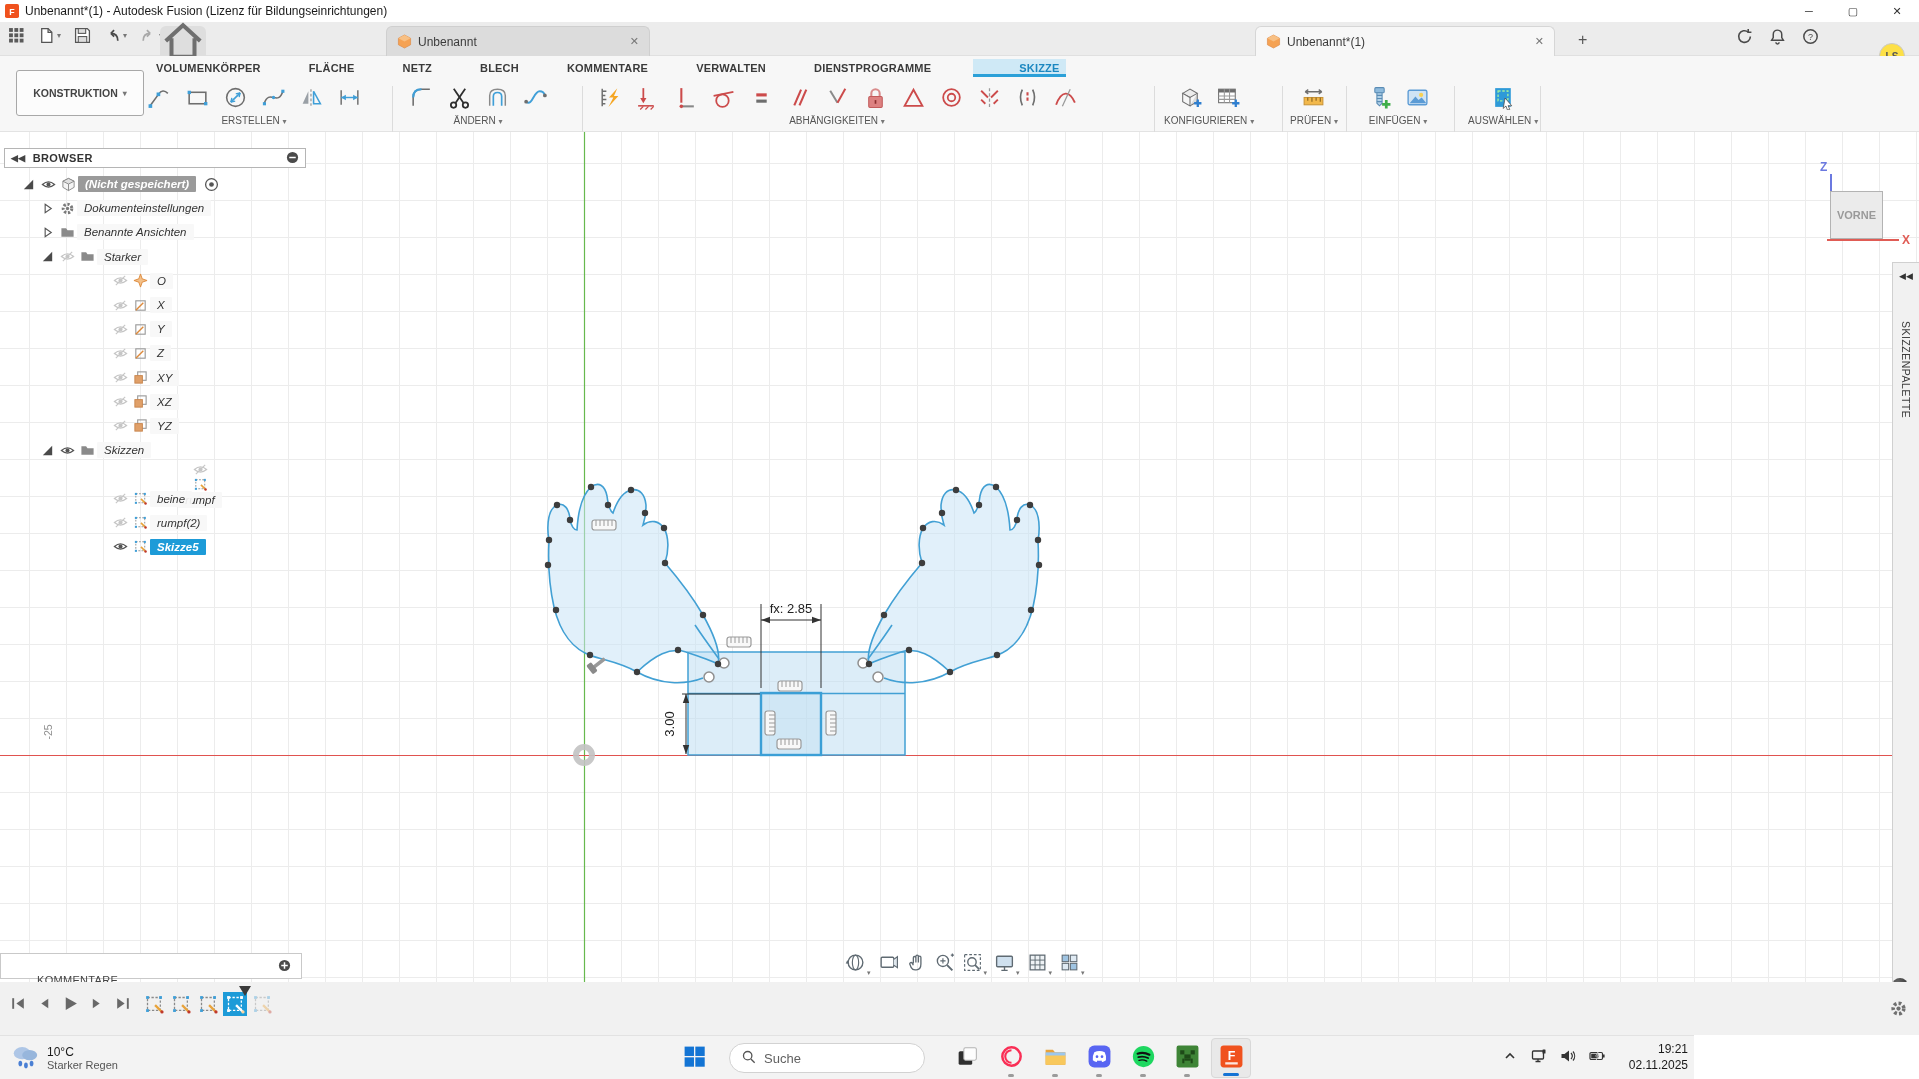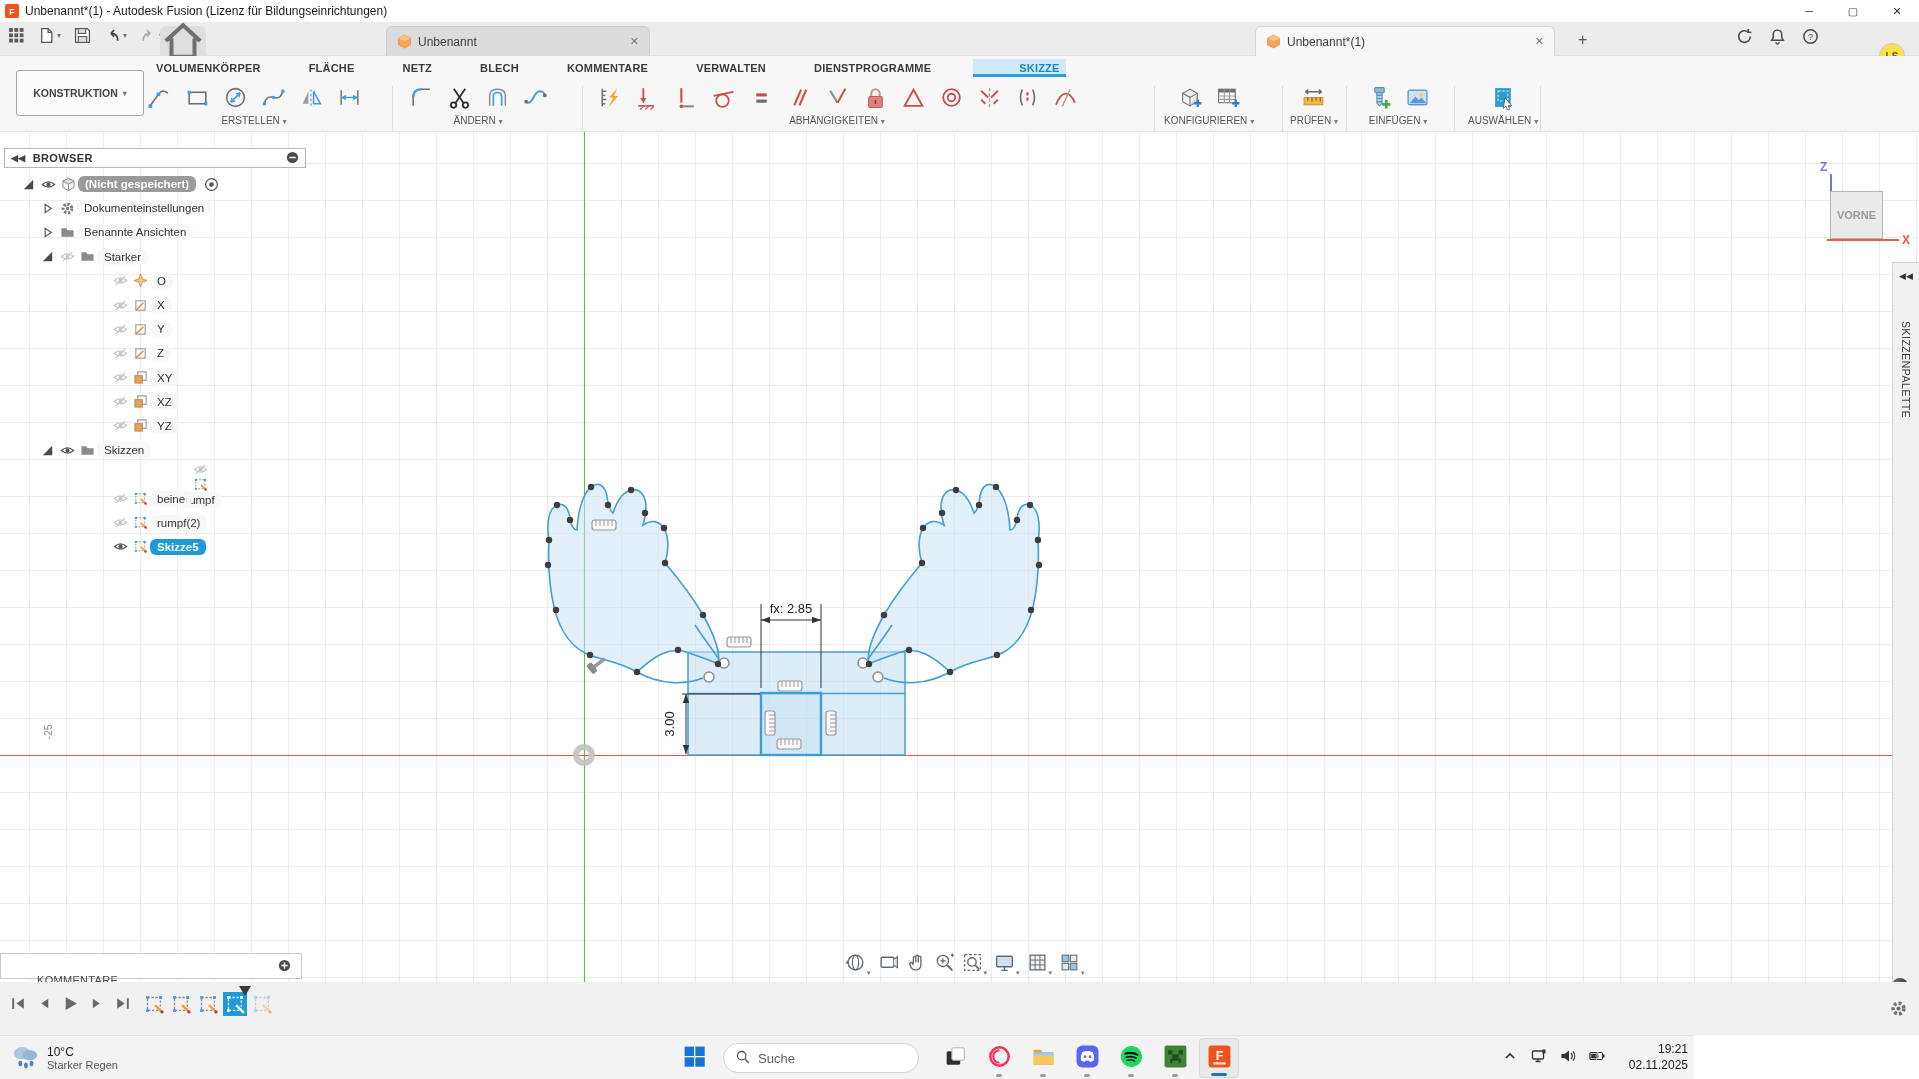--- a/index.html
+++ b/index.html
@@ -74,21 +74,21 @@
   
   .browser { position:absolute; left:4px; top:16px; width:306px; }
   .browser-header { width:302px; height:20px; background:#fff; border:1px solid #b5b5b5;
     display:flex; align-items:center; font-size:11px; font-weight:bold; color:#333; letter-spacing:.4px; }
   .browser-header .chev { margin:0 7px 0 6px; font-size:9px; color:#444; }
   .browser-header .hmin { margin-left:auto; margin-right:6px; }
   .tree { margin-top:4px; }
   .trow { height:24.2px; display:flex; align-items:center; font-size:11.5px; color:#333; }
   .trow .cell { display:flex; align-items:center; justify-content:center; width:20px; flex:none; }
   .trow svg { width:15px; height:15px; }
-  .tlabel { padding:2px 7px; border-radius:6px; background:rgba(247,247,247,.92); white-space:nowrap; }
+  .tlabel { padding:2px 7px; border-radius:1px; background:rgba(247,247,247,.92); white-space:nowrap;font-style:italic; }
   .trow.root .tlabel { background:#9a9a9a; color:#fff; font-weight:bold; }
   .trow.selected .tlabel { background:#1d9bd8; color:#fff; font-weight:bold; }
   .trow .radio { margin-left:5px; }
 
   
   .viewcube { position:absolute; left:1820px; top:14px; width:95px; height:100px; }
   .vc-face { position:absolute; left:10px; top:45px; width:53px; height:48px; background:#ebebeb;
     border:1px solid #b3b3b3; display:flex; align-items:center; justify-content:center;
     font-size:11px; font-weight:bold; color:#9a9a9a; }
   .vc-z { position:absolute; left:10px; top:28px; width:2px; height:66px; background:#6b79e0; }
@@ -130,21 +130,21 @@
   .gear-corner { position:absolute; right:12px; top:18px; }
   .gear-corner svg { width:17px; height:17px; }
 
   
   .taskbar { position:absolute; left:0; top:1035px; width:1694px; height:44px; background:#f3f3f3;
     border-top:1px solid #e2e2e2; }
   .weather { position:absolute; left:10px; top:5px; display:flex; align-items:center; gap:7px; }
   .weather svg { width:30px; height:30px; }
   .wtemp { font-size:12px; color:#1a1a1a; }
   .wdesc { font-size:11px; color:#555; }
-  .tb-center { position:absolute; left:682px; top:0; height:44px; display:flex; align-items:center; gap:16px; }
+  .tb-center { position:absolute; left:682px; top:0; height:44px; display:flex; align-items:center; gap:22px; }
   .tb-start svg, .tb-app svg { width:25px; height:25px; }
   .searchpill { width:196px; height:30px; border-radius:15px; background:#fff; border:1px solid #d2d2d2;
     display:flex; align-items:center; gap:8px; padding-left:12px; font-size:13px; color:#616161; }
   .searchpill svg { width:14px; height:14px; }
   .tb-app { position:relative; width:40px; height:40px; display:flex; align-items:center; justify-content:center; }
   .tb-app .rundot { position:absolute; bottom:1px; left:50%; transform:translateX(-50%);
     width:6px; height:3px; border-radius:2px; background:#9b9b9b; }
   .tb-app.active { background:#e9e9e9; border:1px solid #d8d8d8; border-radius:4px; }
   .tb-app.active .rundot { width:16px; background:#1573d4; }
   .tray { position:absolute; right:6px; top:0; height:44px; display:flex; align-items:center; gap:24px; }

